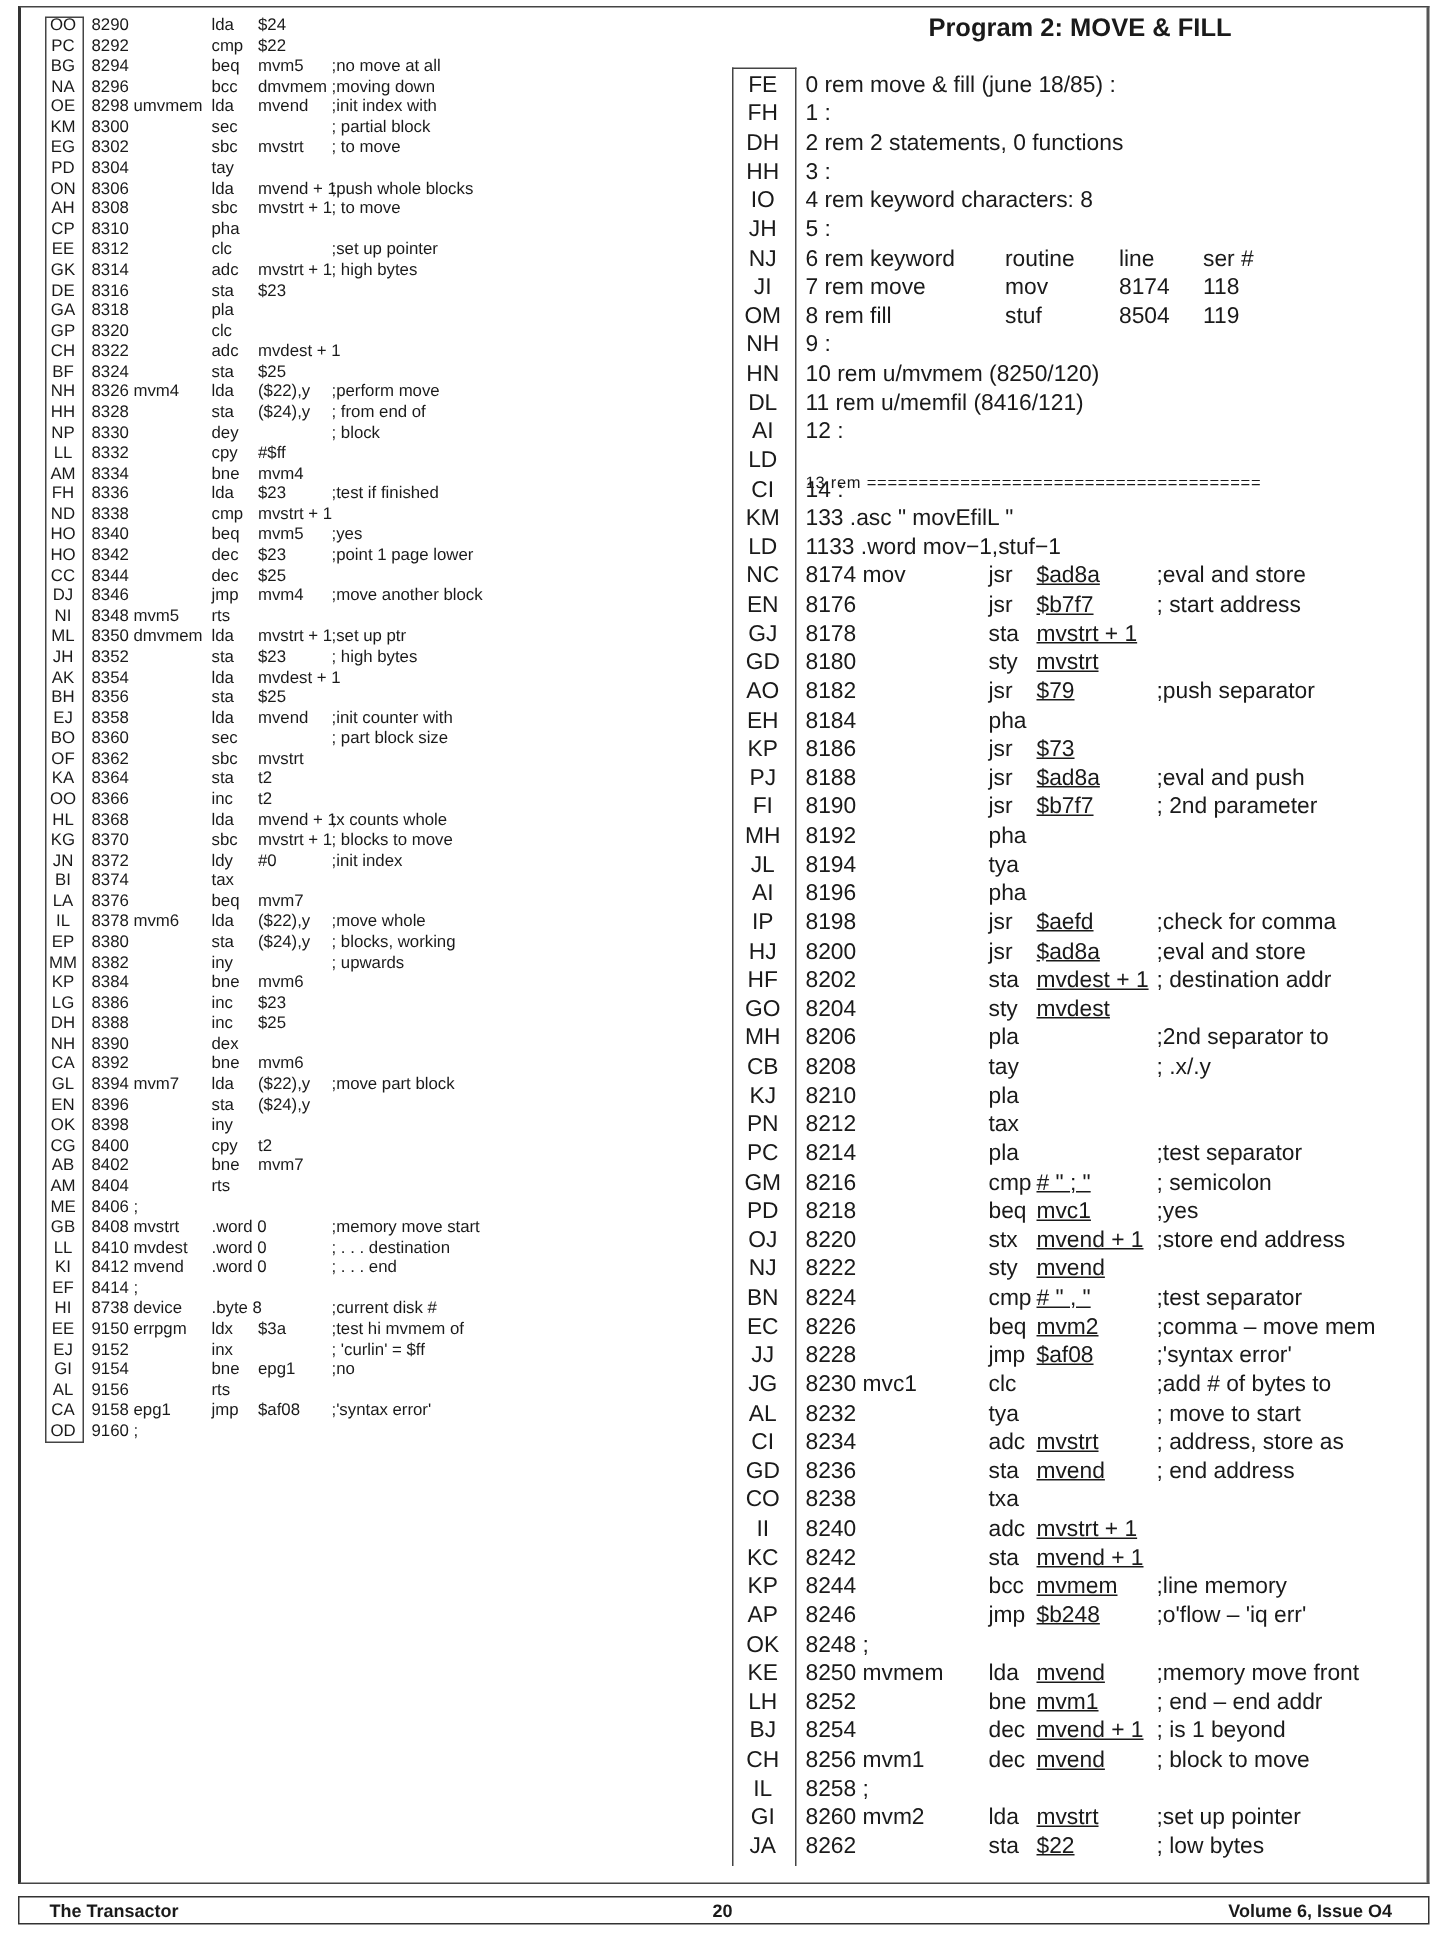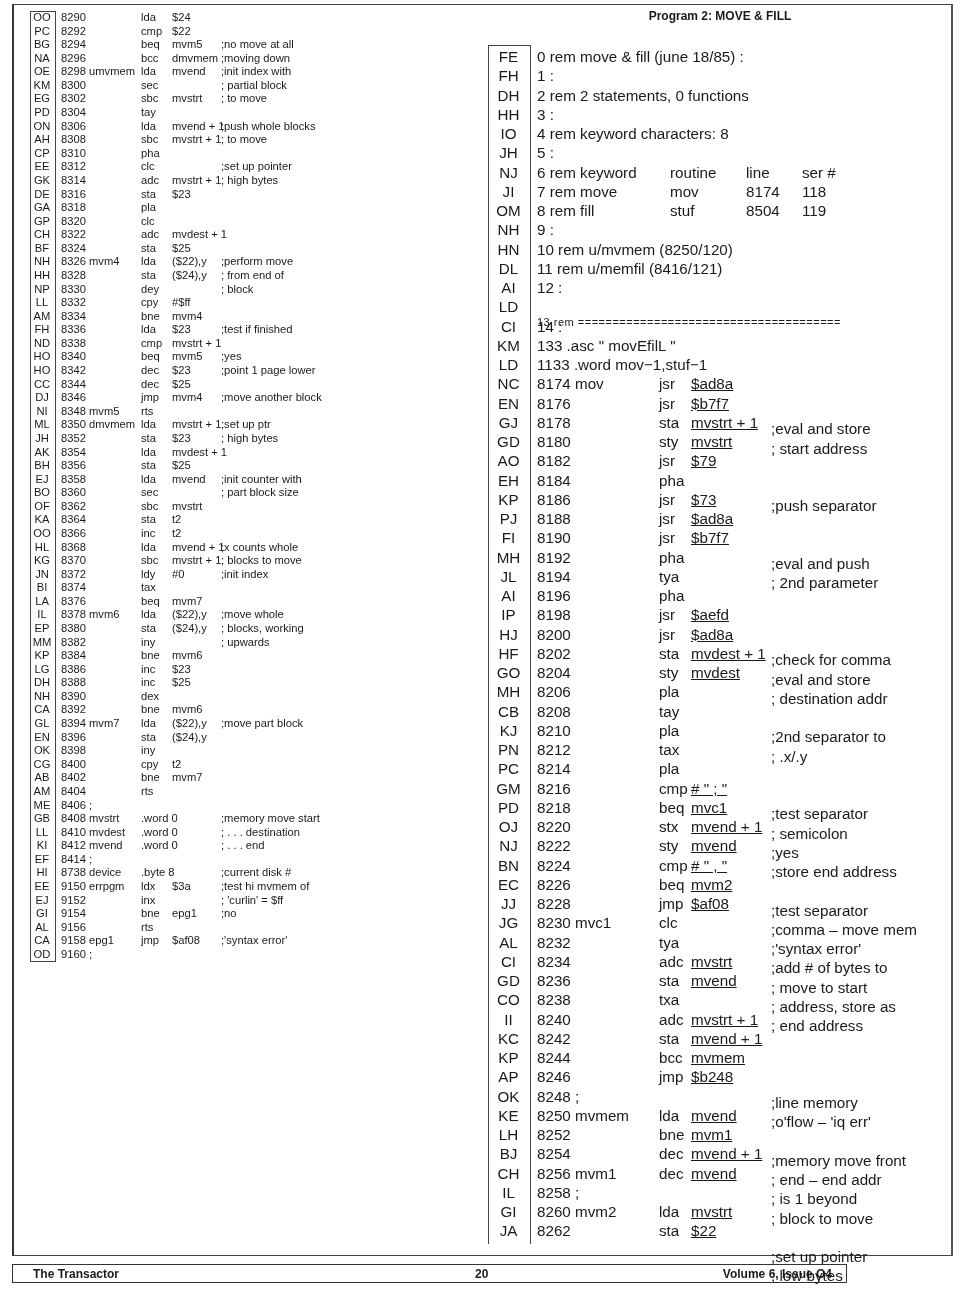--- a/index.html
+++ b/index.html
@@ -1,37 +1,37 @@
 <!DOCTYPE html>
 <html><head>
 <meta charset="utf-8">
 <style>
   html, body { margin:0; padding:0; background:#fff; }
   body { width:960px; height:1289px; position:relative; overflow:hidden; font-family:"Liberation Sans", sans-serif; color:#1a1a1a; }
   .frame { position:absolute; left:12px; top:4px; width:941px; height:1252px; border-left:2px solid #333; border-right:2px solid #555; border-top:1px solid #444; border-bottom:1px solid #444; box-sizing:border-box; }
-  .footer { position:absolute; left:12px; top:1264px; width:835px; height:19px; border:1px solid #333; box-sizing:border-box; font-weight:bold; font-size:12px; }
+  .footer { position:absolute; left:12px; top:1264px; width:941px; height:19px; border:1px solid #333; box-sizing:border-box; font-weight:bold; font-size:12px; }
   .footer span { position:absolute; top:2px; }
   .left-box { position:absolute; left:30px; top:11px; width:24px; height:949px; border:1px solid #444; border-bottom:1px solid #444; }
   .left-list { position:absolute; left:30px; top:11px; font-size:11.2px; line-height:13.58px; }
   .row { position:relative; height:13.58px; white-space:nowrap; }
   .l-code { position:absolute; left:0; width:24px; text-align:center; }
   .l-ln { position:absolute; left:31px; }
   .l-op { position:absolute; left:111px; }
   .l-arg { position:absolute; left:142px; }
   .l-cm { position:absolute; left:191px; }
 
-  .title { position:absolute; left:480px; width:480px; top:9px; text-align:center; font-weight:bold; font-size:12px; }
+  .title { position:absolute; left:480px; width:480px; top:9px; text-align:center; font-weight:bold; font-size:17px; }
   .right-box { position:absolute; left:488px; top:45px; width:41px; height:1198px; border:1px solid #444; border-bottom:none; }
   .right-list { position:absolute; left:488px; top:47px; font-size:15.2px; line-height:19.25px; }
   .rrow { position:relative; height:19.25px; white-space:nowrap; }
   .r-code { position:absolute; left:0; width:41px; text-align:center; }
   .r-ln { position:absolute; left:49px; }
   .r-op { position:absolute; left:171px; }
   .r-arg { position:absolute; left:203px;text-decoration:underline; }
-  .r-cm { position:absolute; left:283px;margin-top:45px; }
+  .r-cm { position:absolute; left:283px; }
   .r-rt { position:absolute; left:182px; }
   .r-line { position:absolute; left:258px; }
   .r-ser { position:absolute; left:314px; }
 </style>
 </head>
 <body>
 
 <div class="frame"></div>
 
 <div class="left-box"></div>
@@ -921,14 +921,14 @@
       <span class="r-ln">8262</span>
       <span class="r-op">sta</span>
       <span class="r-arg">$22</span>
       <span class="r-cm">; low bytes</span>
     </div>
   </div>
 
 <div class="footer">
   <span style="left:20px;">The Transactor</span>
   <span style="left:462px;">20</span>
-  <span style="right:14px;text-align:right;">Volume 6, Issue O4</span>
+  <span style="right:24px;text-align:right;">Volume 6, Issue O4</span>
 </div>
 
 </body></html>

